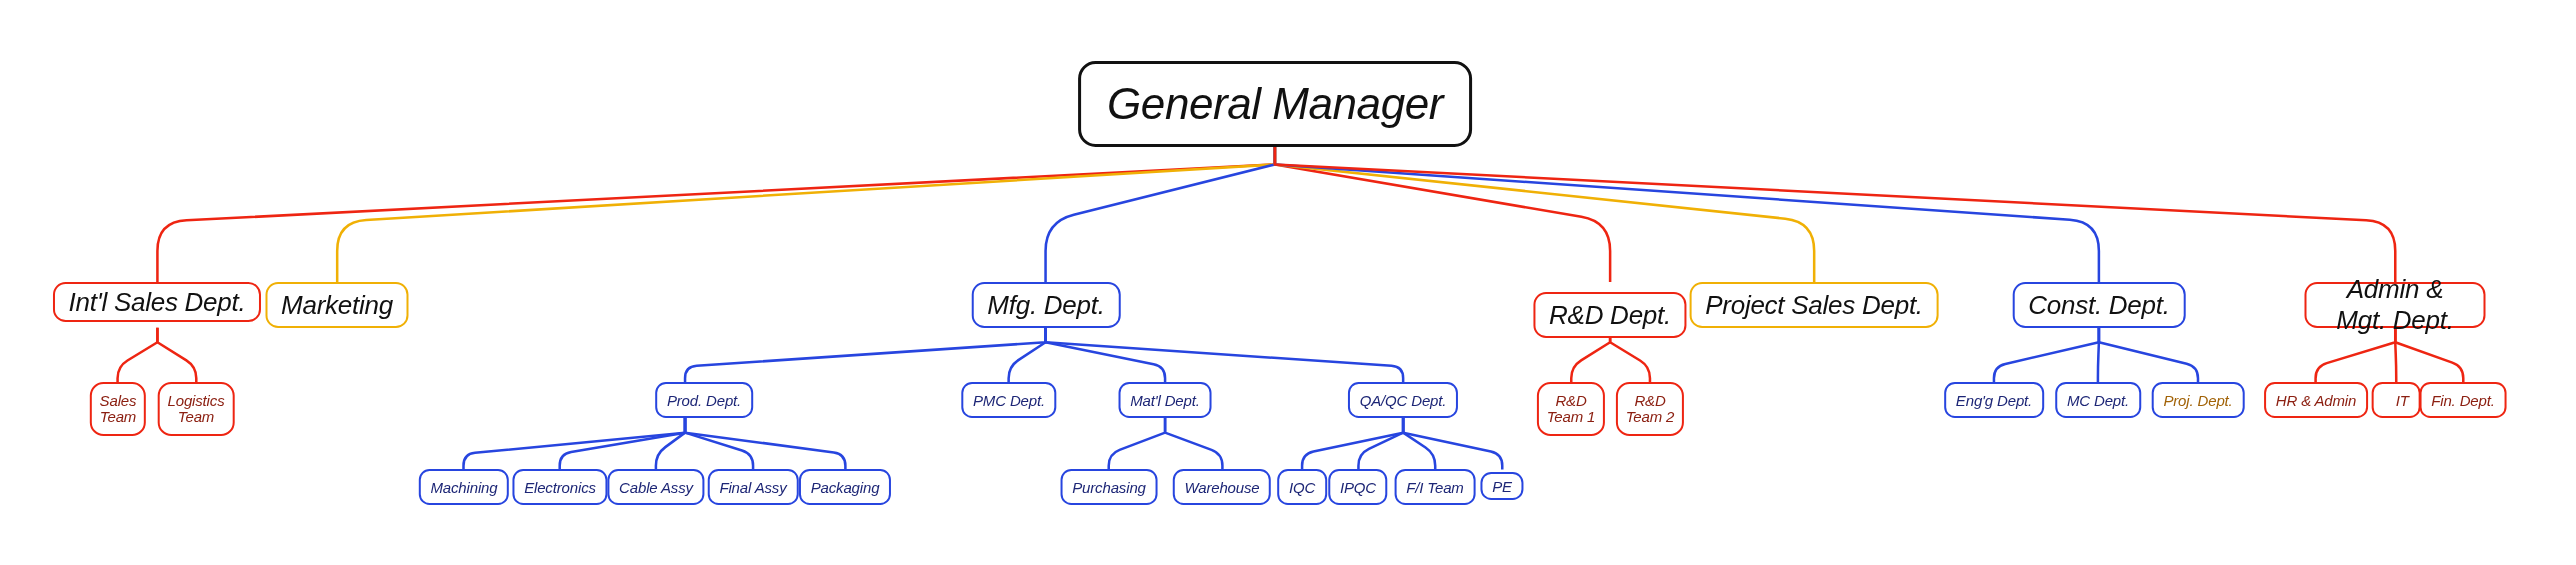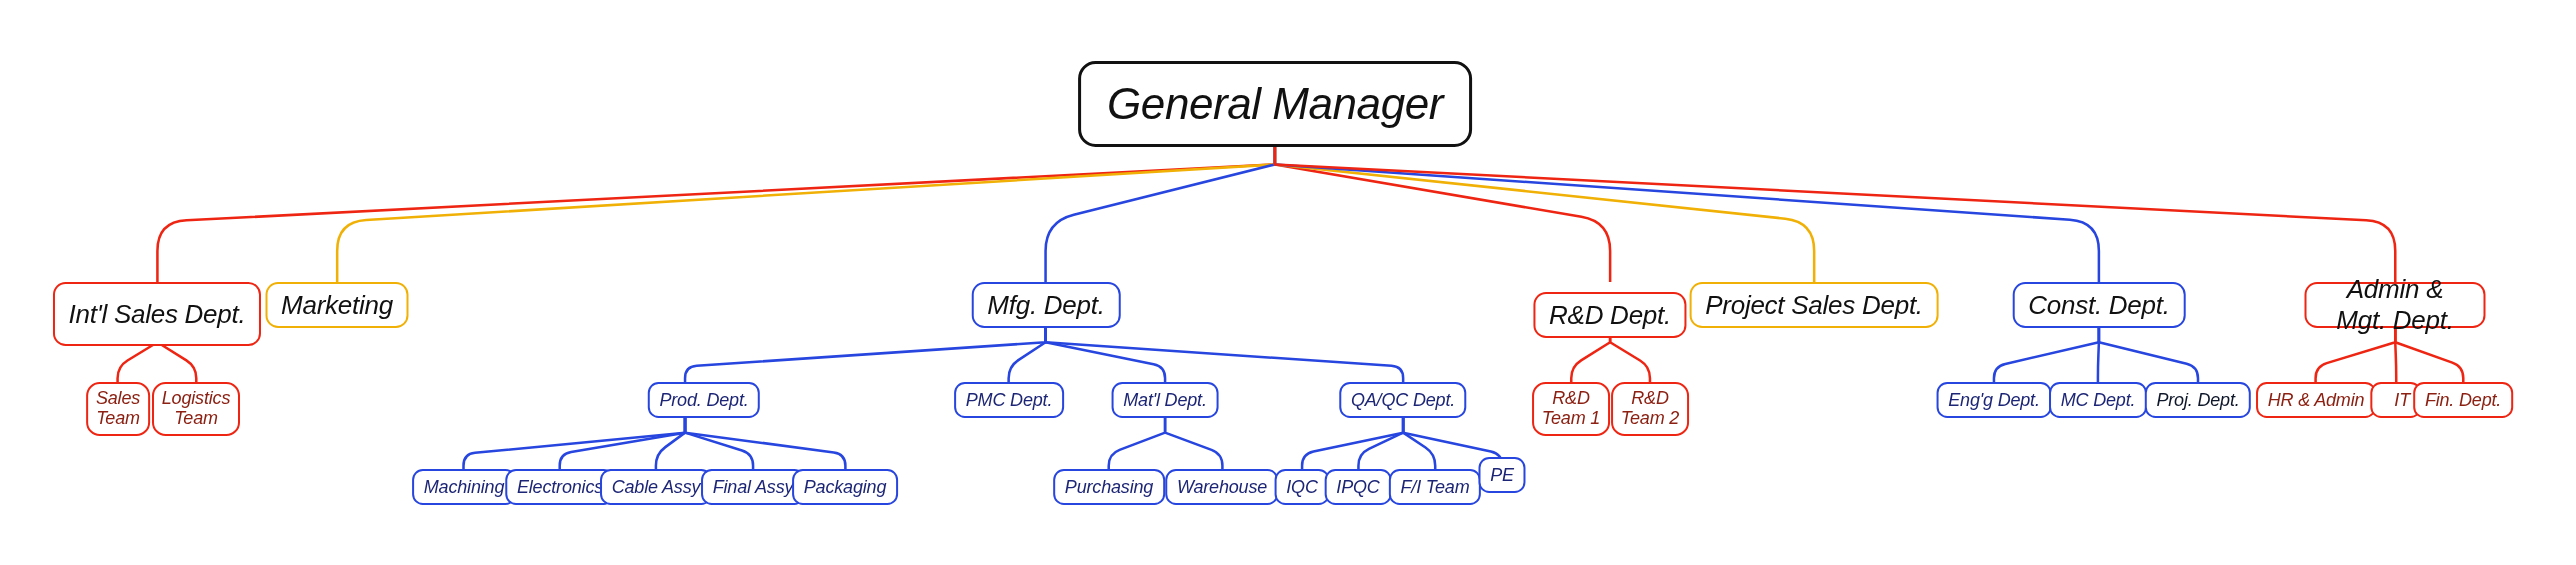--- a/index.html
+++ b/index.html
@@ -23,21 +23,21 @@
     display: flex;
     align-items: center;
     justify-content: center;
     text-align: center;
     white-space: pre-line;
     letter-spacing: -0.01em;
     z-index: 2;
   }
   .d0 { font-size: 44px; font-weight: 500; height: 86px; padding: 0 26px; border-radius: 17.5px; border-width: 3.4px; }
   .d1 { font-size: 26px; height: 46px; padding: 0 13.6px; border-radius: 12.6px; }
-  .d2, .d3 { font-size: 18px; height: 36px; padding: 0 9.7px; border-radius: 10.7px; }
+  .d2, .d3 { font-size: 15px; height: 36px; padding: 0 9.7px; border-radius: 10.7px; }
   .multi { height: 54px; line-height: 1.1; padding: 0 7.8px; border-radius: 13.6px; }
 </style>
 </head>
 <body>
 
 <div class="canvas">
     <svg width="2576" height="566" class="edges" viewBox="0 0 2651 582">
       <path d="M 1312 151 L 1312 169 L 192.0 226.5 Q 162 228 162 258 L 162 290" fill="none" stroke="#ee2512" stroke-width="2.6" stroke-linejoin="round"></path>
       <path d="M 162 337 L 162 352 L 131.2 370.8 Q 121 377 121 389 L 121 393" fill="none" stroke="#ee2512" stroke-width="2.6" stroke-linejoin="round"></path>
       <path d="M 162 337 L 162 352 L 191.8 370.6 Q 202 377 202 389 L 202 393" fill="none" stroke="#ee2512" stroke-width="2.6" stroke-linejoin="round"></path>
@@ -65,50 +65,50 @@
       <path d="M 1312 151 L 1312 169 L 2130.1 225.9 Q 2160 228 2160 258 L 2160 290" fill="none" stroke="#2745df" stroke-width="2.6" stroke-linejoin="round"></path>
       <path d="M 2160 337 L 2160 352 L 2063.7 374.3 Q 2052 377 2052 389 L 2052 393" fill="none" stroke="#2745df" stroke-width="2.6" stroke-linejoin="round"></path>
       <path d="M 2160 337 L 2160 352 L 2159.5 365.0 Q 2159 377 2159 389 L 2159 393" fill="none" stroke="#2745df" stroke-width="2.6" stroke-linejoin="round"></path>
       <path d="M 2160 337 L 2160 352 L 2250.3 374.1 Q 2262 377 2262 389 L 2262 393" fill="none" stroke="#2745df" stroke-width="2.6" stroke-linejoin="round"></path>
       <path d="M 1312 151 L 1312 169 L 2435.0 226.5 Q 2465 228 2465 258 L 2465 290" fill="none" stroke="#ee2512" stroke-width="2.6" stroke-linejoin="round"></path>
       <path d="M 2465 337 L 2465 352 L 2394.5 373.5 Q 2383 377 2383 389 L 2383 393" fill="none" stroke="#ee2512" stroke-width="2.6" stroke-linejoin="round"></path>
       <path d="M 2465 337 L 2465 352 L 2465.5 365.0 Q 2466 377 2466 389 L 2466 393" fill="none" stroke="#ee2512" stroke-width="2.6" stroke-linejoin="round"></path>
       <path d="M 2465 337 L 2465 352 L 2523.7 373.0 Q 2535 377 2535 389 L 2535 393" fill="none" stroke="#ee2512" stroke-width="2.6" stroke-linejoin="round"></path>
     </svg>
     <div class="node d0" style="left: 1275px; top: 61px; height: 86px; border-color: rgb(17, 17, 17); color: rgb(17, 17, 17);">General Manager</div>
-    <div class="node d1" style="left: 157px; top: 282px; height: 64px; border-color: rgb(238, 37, 18); color: rgb(17, 17, 17);">Int'l Sales Dept.</div>
+    <div class="node d1" style="left: 157px; top: 282px; height: 40px; border-color: rgb(238, 37, 18); color: rgb(17, 17, 17);">Int'l Sales Dept.</div>
     <div class="node d2 multi" style="left: 118px; top: 382px; height: 54px; border-color: rgb(238, 37, 18); color: rgb(140, 32, 18);">Sales
 Team</div>
     <div class="node d2 multi" style="left: 196px; top: 382px; height: 54px; border-color: rgb(238, 37, 18); color: rgb(140, 32, 18);">Logistics
 Team</div>
     <div class="node d1" style="left: 337px; top: 282px; height: 46px; border-color: rgb(240, 176, 5); color: rgb(17, 17, 17);">Marketing</div>
     <div class="node d1" style="left: 1046px; top: 282px; height: 46px; border-color: rgb(39, 69, 223); color: rgb(17, 17, 17);">Mfg. Dept.</div>
     <div class="node d2" style="left: 685px; top: 382px; height: 36px; border-color: rgb(39, 69, 223); color: rgb(29, 38, 118); margin-left: 19px;">Prod. Dept.</div>
     <div class="node d3" style="left: 464px; top: 469px; height: 36px; border-color: rgb(39, 69, 223); color: rgb(29, 38, 118);">Machining</div>
     <div class="node d3" style="left: 560px; top: 469px; height: 36px; border-color: rgb(39, 69, 223); color: rgb(29, 38, 118);">Electronics</div>
     <div class="node d3" style="left: 656px; top: 469px; height: 36px; border-color: rgb(39, 69, 223); color: rgb(29, 38, 118);">Cable Assy</div>
     <div class="node d3" style="left: 753px; top: 469px; height: 36px; border-color: rgb(39, 69, 223); color: rgb(29, 38, 118);">Final Assy</div>
     <div class="node d3" style="left: 845px; top: 469px; height: 36px; border-color: rgb(39, 69, 223); color: rgb(29, 38, 118);">Packaging</div>
     <div class="node d2" style="left: 1009px; top: 382px; height: 36px; border-color: rgb(39, 69, 223); color: rgb(29, 38, 118);">PMC Dept.</div>
     <div class="node d2" style="left: 1165px; top: 382px; height: 36px; border-color: rgb(39, 69, 223); color: rgb(29, 38, 118);">Mat'l Dept.</div>
     <div class="node d3" style="left: 1109px; top: 469px; height: 36px; border-color: rgb(39, 69, 223); color: rgb(29, 38, 118);">Purchasing</div>
     <div class="node d3" style="left: 1222px; top: 469px; height: 36px; border-color: rgb(39, 69, 223); color: rgb(29, 38, 118);">Warehouse</div>
     <div class="node d2" style="left: 1403px; top: 382px; height: 36px; border-color: rgb(39, 69, 223); color: rgb(29, 38, 118);">QA/QC Dept.</div>
     <div class="node d3" style="left: 1302px; top: 469px; height: 36px; border-color: rgb(39, 69, 223); color: rgb(29, 38, 118);">IQC</div>
     <div class="node d3" style="left: 1358px; top: 469px; height: 36px; border-color: rgb(39, 69, 223); color: rgb(29, 38, 118);">IPQC</div>
     <div class="node d3" style="left: 1435px; top: 469px; height: 36px; border-color: rgb(39, 69, 223); color: rgb(29, 38, 118);">F/I Team</div>
-    <div class="node d3" style="left: 1502px; top: 457px; height: 36px; border-color: rgb(39, 69, 223); color: rgb(29, 38, 118);">PE</div>
+    <div class="node d3" style="left: 1502px; top: 472px; height: 28px; border-color: rgb(39, 69, 223); color: rgb(29, 38, 118);">PE</div>
     <div class="node d1" style="left: 1610px; top: 282px; height: 46px; border-color: rgb(238, 37, 18); color: rgb(17, 17, 17); margin-top: 10px;">R&amp;D Dept.</div>
     <div class="node d2 multi" style="left: 1571px; top: 382px; height: 54px; border-color: rgb(238, 37, 18); color: rgb(140, 32, 18);">R&amp;D
 Team 1</div>
     <div class="node d2 multi" style="left: 1650px; top: 382px; height: 54px; border-color: rgb(238, 37, 18); color: rgb(140, 32, 18);">R&amp;D
 Team 2</div>
     <div class="node d1" style="left: 2099px; top: 282px; height: 46px; border-color: rgb(39, 69, 223); color: rgb(17, 17, 17);">Const. Dept.</div>
     <div class="node d1" style="left: 1814px; top: 282px; height: 46px; border-color: rgb(240, 176, 5); color: rgb(17, 17, 17);">Project Sales Dept.</div>
     <div class="node d2" style="left: 1994px; top: 382px; height: 36px; border-color: rgb(39, 69, 223); color: rgb(29, 38, 118);">Eng'g Dept.</div>
     <div class="node d2" style="left: 2098px; top: 382px; height: 36px; border-color: rgb(39, 69, 223); color: rgb(29, 38, 118);">MC Dept.</div>
-    <div class="node d2" style="left: 2198px; top: 382px; height: 36px; border-color: rgb(39, 69, 223); color: #0f172a;">Proj. Dept.</div>
+    <div class="node d2" style="left: 2198px; top: 382px; height: 36px; border-color: rgb(39, 69, 223); color: #a16207;">Proj. Dept.</div>
     <div class="node d1" style="left: 2395px; top: 282px; height: 46px; border-color: rgb(238, 37, 18); color: rgb(17, 17, 17);">Admin &amp; Mgt. Dept.</div>
     <div class="node d2" style="left: 2316px; top: 382px; height: 36px; border-color: rgb(238, 37, 18); color: rgb(140, 32, 18);">HR &amp; Admin</div>
     <div class="node d2" style="left: 2396px; top: 382px; height: 36px; border-color: rgb(238, 37, 18); color: rgb(140, 32, 18); padding-left: 22px;">IT</div>
     <div class="node d2" style="left: 2463px; top: 382px; height: 36px; border-color: rgb(238, 37, 18); color: rgb(140, 32, 18);">Fin. Dept.</div>
   </div>
 
 
 </body></html>

